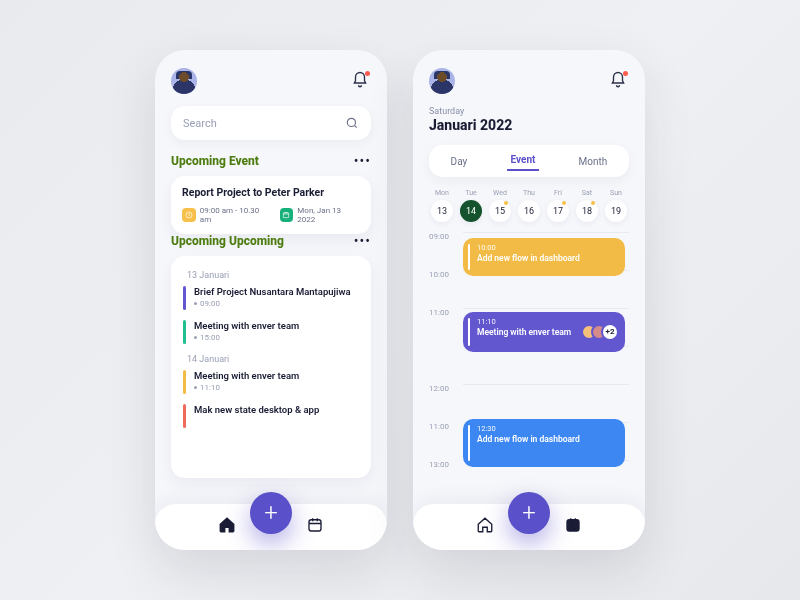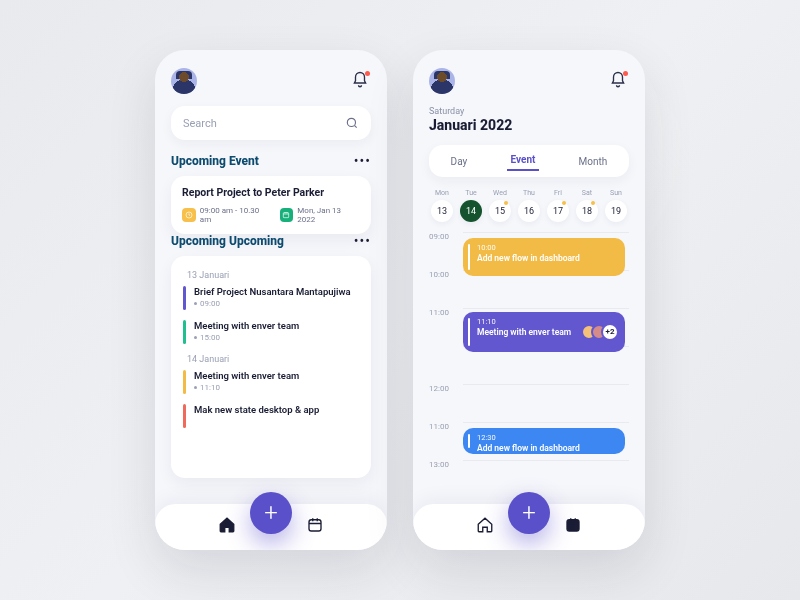--- a/index.html
+++ b/index.html
@@ -47,21 +47,21 @@
   .search {
     background:#fff; border-radius:14px; height:34px;
     display:flex; align-items:center; padding:0 12px;
     box-shadow:0 4px 12px rgba(30,30,60,.05);
     color:#9aa0b4; font-size:11px; margin-bottom:14px;
     justify-content:space-between;
   }
   .search svg{ width:14px; height:14px; stroke:#6b7089; stroke-width:2; fill:none; }
 
   .sec-head{ display:flex; justify-content:space-between; align-items:center; margin-bottom:8px;}
-  .sec-head h3{ font-size:12px; font-weight:800; color:#0c4a6e; }
+  .sec-head h3{ font-size:12px; font-weight:800; color:#4d7c0f; }
   .more{ font-size:14px; color:#1a1d34; letter-spacing:1px; cursor:pointer; line-height:0; }
 
   .card{
     background:#fff; border-radius:14px; padding:10px 11px;
     box-shadow:0 6px 16px rgba(30,30,60,.06);
   }
   .card .title{ font-size:10.5px; font-weight:700; color:#1a1d34; margin-bottom:7px; }
   .meta{ display:flex; gap:8px; align-items:center; }
   .chip{ display:flex; align-items:center; gap:4px; font-size:8px; color:#6b7089; }
   .chip .ic{ width:14px; height:14px; border-radius:4px; display:flex; align-items:center; justify-content:center; }
@@ -335,21 +335,21 @@
       <div class="ev purple" style="top: 80px; height: 40px;">
         <div class="bar"></div>
         <div class="et">11:10</div>
         <div class="en">Meeting with enver team</div>
         <div class="avs">
           <div class="a"></div>
           <div class="a"></div>
           <div class="more">+2</div>
         </div>
       </div>
-      <div class="ev blue" style="top: 196px; height: 26px;">
+      <div class="ev blue" style="top: 187px; height: 48px;">
         <div class="bar"></div>
         <div class="et">12:30</div>
         <div class="en">Add new flow in dashboard</div>
       </div>
     </div>
 
   <div class="fab">+</div>
   <div class="tabbar">
     <span class="ticon"><svg viewBox="0 0 24 24">
           <path d="M3 11 12 3l9 8v9a1 1 0 0 1-1 1h-5v-6h-6v6H4a1 1 0 0 1-1-1z"></path>

